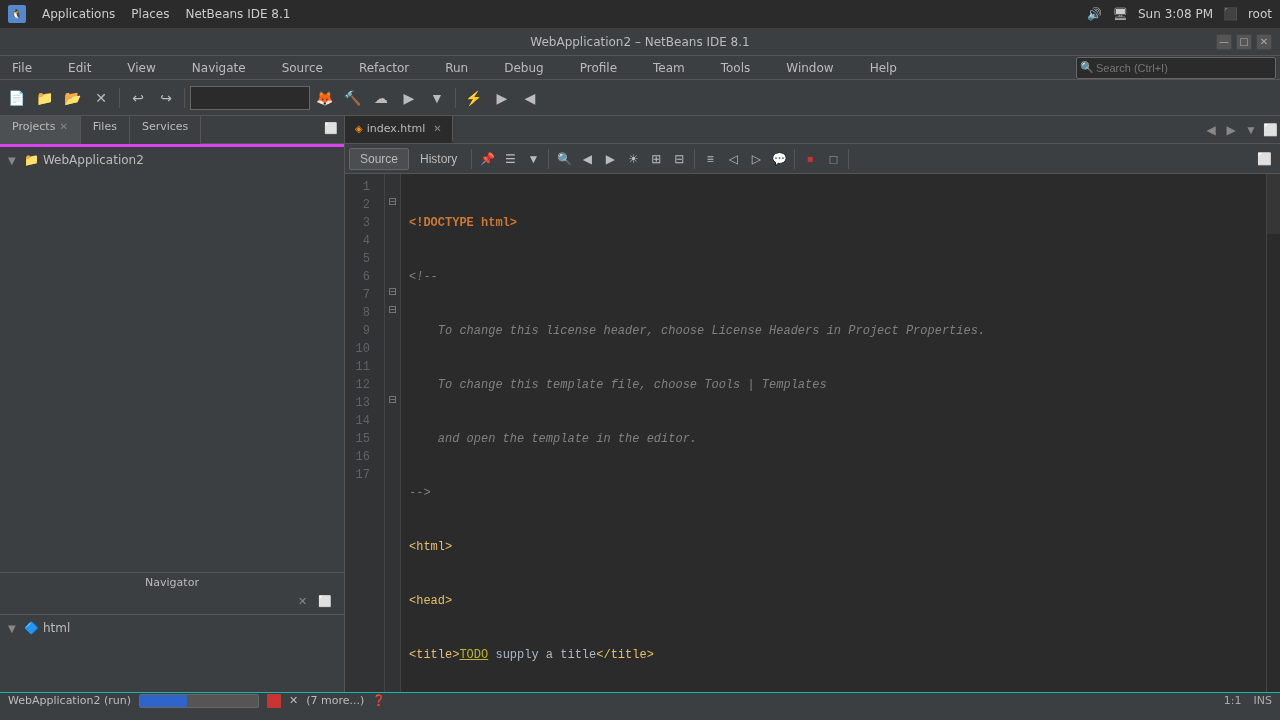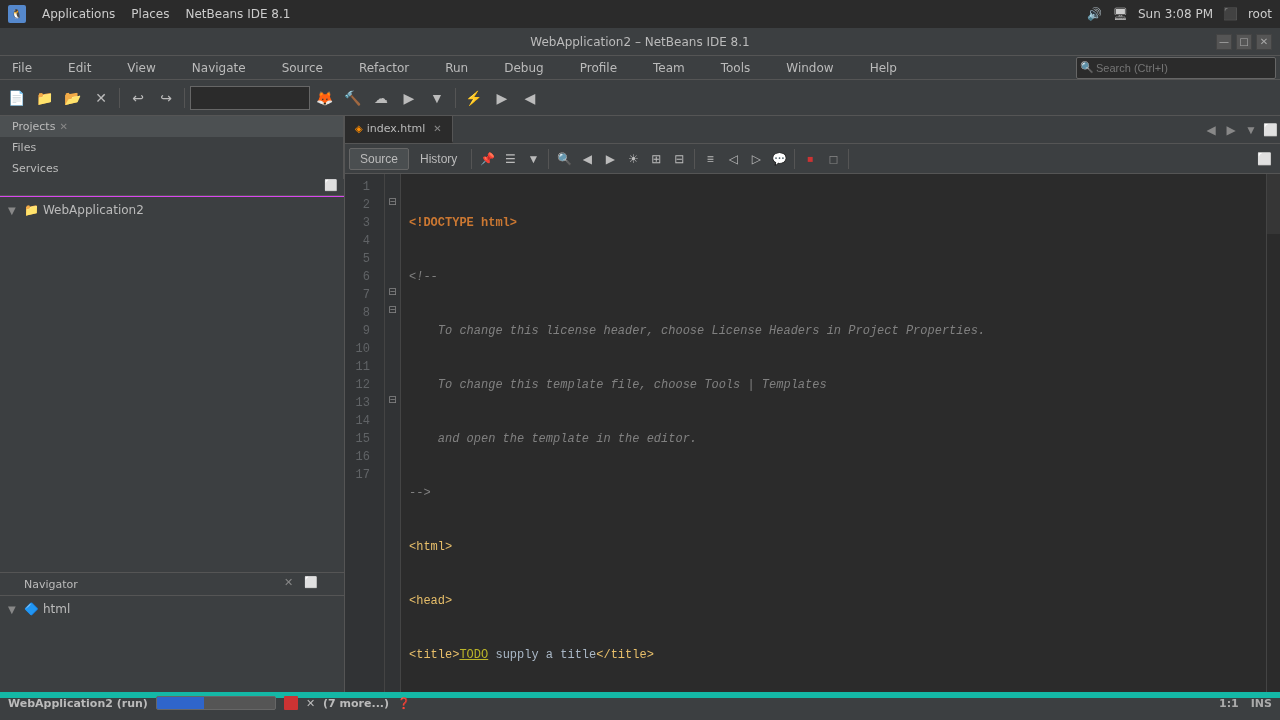--- a/index.html
+++ b/index.html
@@ -107,22 +107,21 @@
     
     .left-panel {
       width: 345px;
       display: flex;
       flex-direction: column;
       border-right: 1px solid #555;
     }
     .panel-tabs {
       display: flex;
       background: #3c3f41;
-      border-bottom: 1px solid #d946ef;
-      flex-direction: column;
+      border-bottom: 3px solid #d946ef;
     }
     .panel-tab {
       padding: 4px 12px;
       cursor: pointer;
       color: #bbbbbb;
       font-size: 11px;
       border-right: 1px solid #555;
     }
     .panel-tab.active { background: #4c5052; }
     .panel-tab-close { margin-left: 4px; font-size: 10px; color: #888; cursor: pointer; }
@@ -158,24 +157,25 @@
 
     
     .navigator-panel {
       background: #3c3f41;
       border-top: 1px solid #555;
       height: 120px;
     }
     .nav-panel-header {
       display: flex;
       align-items: center;
-      padding: 3px 24px;
+      padding: 3px 10px;
       background: #3c3f41;
       border-bottom: 1px solid #555;
       gap: 6px;
+      flex-direction: column;
     }
     .nav-panel-title { font-size: 11px; color: #bbbbbb; }
     .nav-panel-controls { display: flex; align-items: center; gap: 4px; margin-left: auto; }
     .nav-tree { padding: 4px 8px; }
     .nav-tree-item { display: flex; align-items: center; gap: 4px; font-size: 12px; color: #bbbbbb; padding: 2px 0; cursor: pointer; }
 
     
     .editor-panel {
       flex: 1;
       display: flex;
@@ -297,24 +297,23 @@
     .todo { color: #bbb529; text-decoration: underline; } 
     .plain { color: #a9b7c6; }
 
     
     .status-bar {
       background: #3c3f41;
       height: 16px;
       display: flex;
       align-items: center;
       padding: 0 8px;
-      border-top: 6px solid #14b8a6;
+      border-top: 1px solid #14b8a6;
       gap: 8px;
       font-size: 11px;
-      font-weight: bold;
     }
     .status-progress {
       width: 120px;
       height: 14px;
       background: #555;
       border: 1px solid #666;
       border-radius: 2px;
       overflow: hidden;
     }
     .status-progress-bar {

